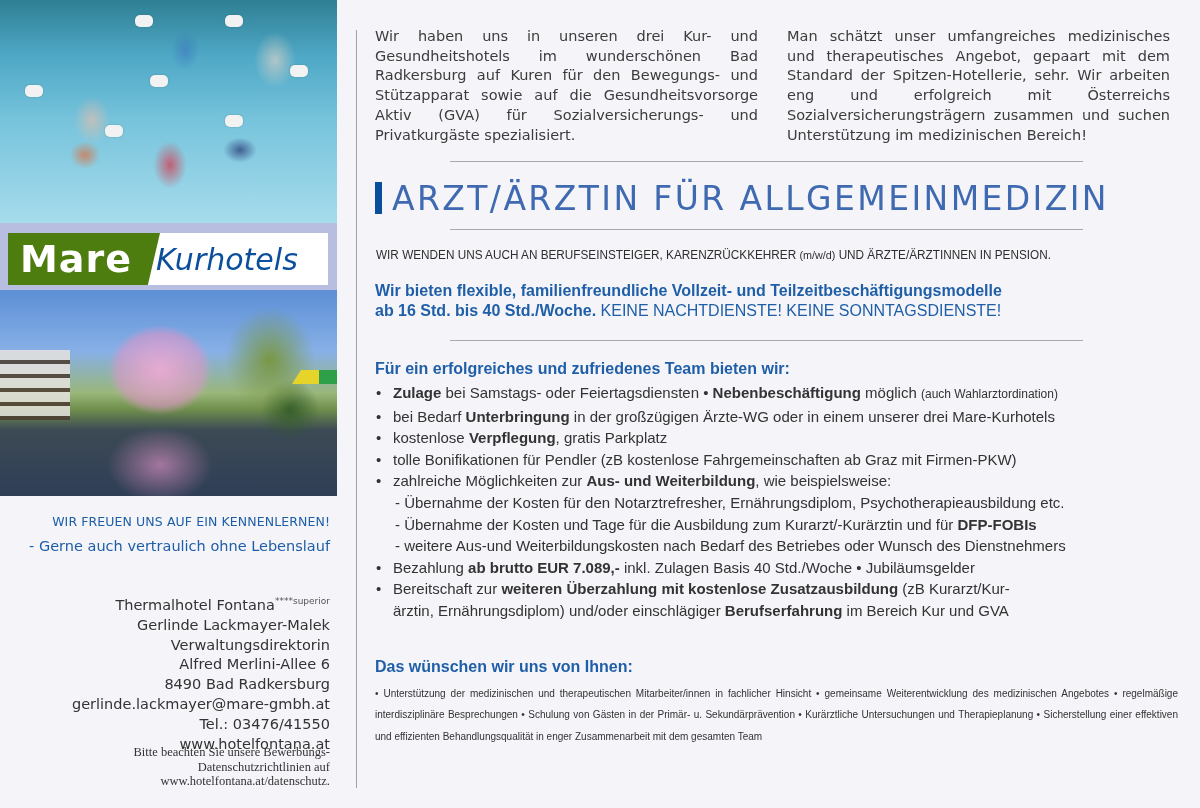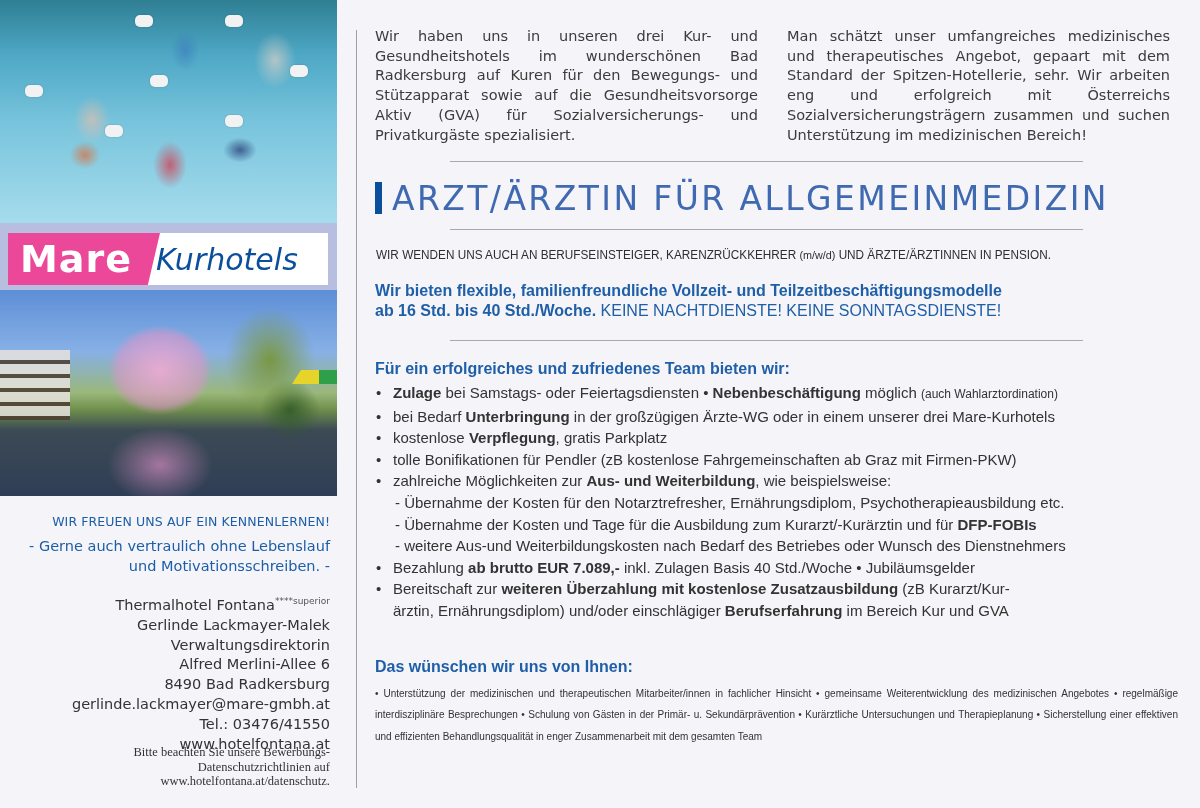--- a/index.html
+++ b/index.html
@@ -31,21 +31,21 @@
   }
   .logo-band {
     position: absolute; left: 0; top: 223px; width: 337px; height: 67px;
     background: #b7bedf;
   }
   .logo-box {
     position: absolute; left: 8px; top: 10px; width: 320px; height: 52px;
     display: flex; background: #ffffff;
   }
   .logo-mare {
-    background: #ec4899; color: #fff; width: 152px; height: 52px;
+    background: #4d7c0f; color: #fff; width: 152px; height: 52px;
     font-family: "DejaVu Sans", sans-serif; font-weight: bold;
     font-size: 38px; line-height: 52px; padding-left: 12px; letter-spacing: 1px;
     clip-path: polygon(0 0, 100% 0, 92% 100%, 0 100%);
   }
   .logo-kur {
     color: #0b4f9c; font-style: italic; font-size: 30px; line-height: 54px;
     margin-left: -4px; font-family: "DejaVu Sans", sans-serif;
   }
   .photo-park {
     position: absolute; left: 0; top: 290px; width: 337px; height: 206px;
@@ -153,21 +153,20 @@
     </div>
   </div>
   <div class="photo-park" title="Hotel park with blossoming cherry tree and pond">
     <div class="building"></div>
     <div class="umbrella"></div>
   </div>
 
   <div class="left-text welcome-1">WIR FREUEN UNS AUF EIN KENNENLERNEN!</div>
   <div class="left-text welcome-2">
     <div>- Gerne auch vertraulich ohne Lebenslauf</div>
-    <div>und Motivationsschreiben. -</div>
   </div>
 
   <div class="left-text contact">
     <div>
       <span>Thermalhotel Fontana</span><span class="sup">****superior</span>
     </div>
     <div>Gerlinde Lackmayer-Malek</div>
     <div>Verwaltungsdirektorin</div>
     <div>Alfred Merlini-Allee 6</div>
     <div>8490 Bad Radkersburg</div>

